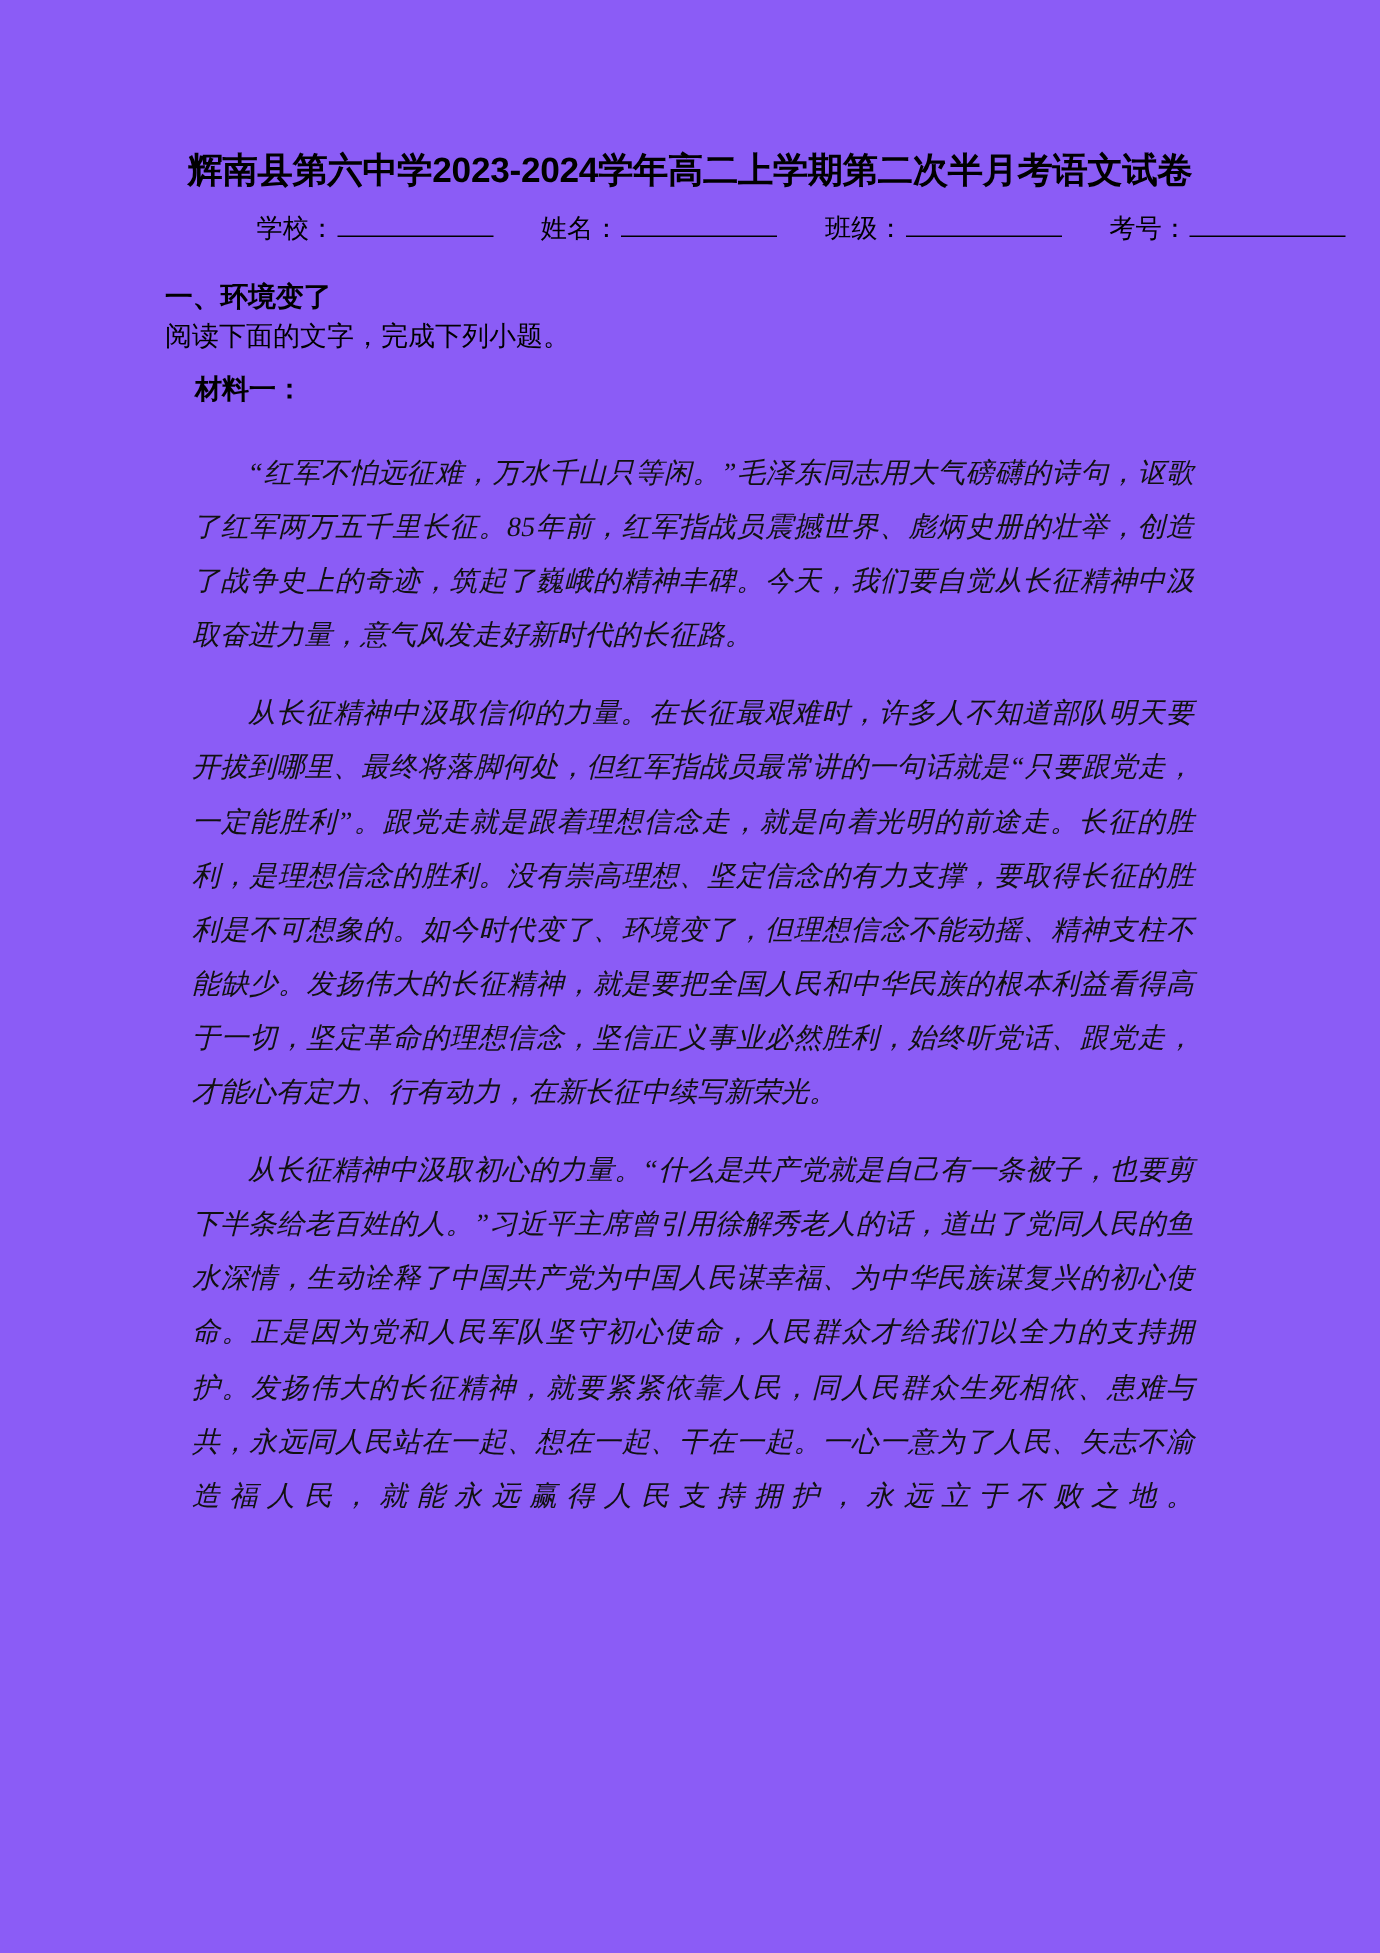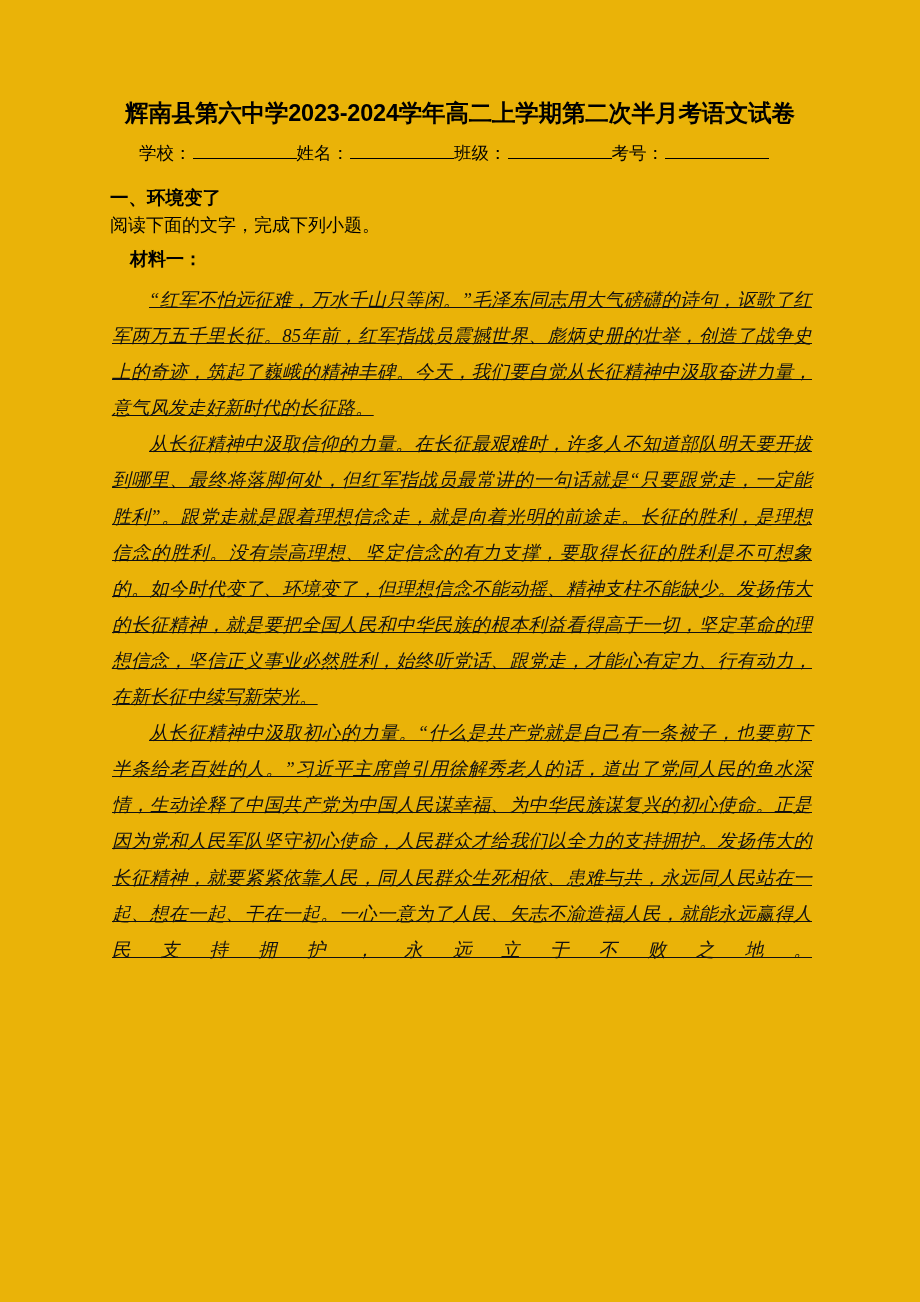--- a/index.html
+++ b/index.html
@@ -13,21 +13,21 @@
     overflow: hidden;
     font-family: "DejaVu Serif", serif;
     color: #000000;
     -webkit-font-smoothing: antialiased;
   }
 
   .page {
     position: relative;
     width: 920px;
     height: 1302px;
-    background: #eab308;
+    background: #8b5cf6;
     box-sizing: border-box;
   }
 
   
   .title-block {
     position: absolute;
     left: 0;
     top: 98px;
     width: 920px;
     text-align: center;
@@ -46,21 +46,21 @@
     position: absolute;
     left: 139px;
     top: 140px;
     width: 700px;
     font-family: "DejaVu Serif", serif;
     font-size: 17.5px;
     line-height: 26px;
     white-space: nowrap;
     color: #000;
   }
-  .id-line .fld { white-space: nowrap; }
+  .id-line .fld { white-space: nowrap; margin-left: 32px; }
   .id-line .blank {
     display: inline-block;
     border-bottom: 1.4px solid #000;
     width: 104px;
     height: 15px;
     margin: 0 0 0 1px;
     vertical-align: baseline;
   }
 
   
@@ -108,28 +108,27 @@
     font-style: italic;
     font-size: 18.6px;
     line-height: 36.1px;
     color: #111;
     text-align: justify;
     text-justify: inter-character;
     text-align-last: left;
     letter-spacing: 0.1px;
   }
   .body-text p {
-    margin: 0;
+    margin: 16px;
     text-indent: 37px;
     text-align: justify;
     text-justify: inter-character;
     text-align-last: left;
     word-break: break-all;
     overflow-wrap: anywhere;
-    text-decoration: underline;
   }
   .body-text p:last-child {
     text-align-last: justify;
   }
 </style>
 </head>
 <body>
 
 <div class="page">
 

